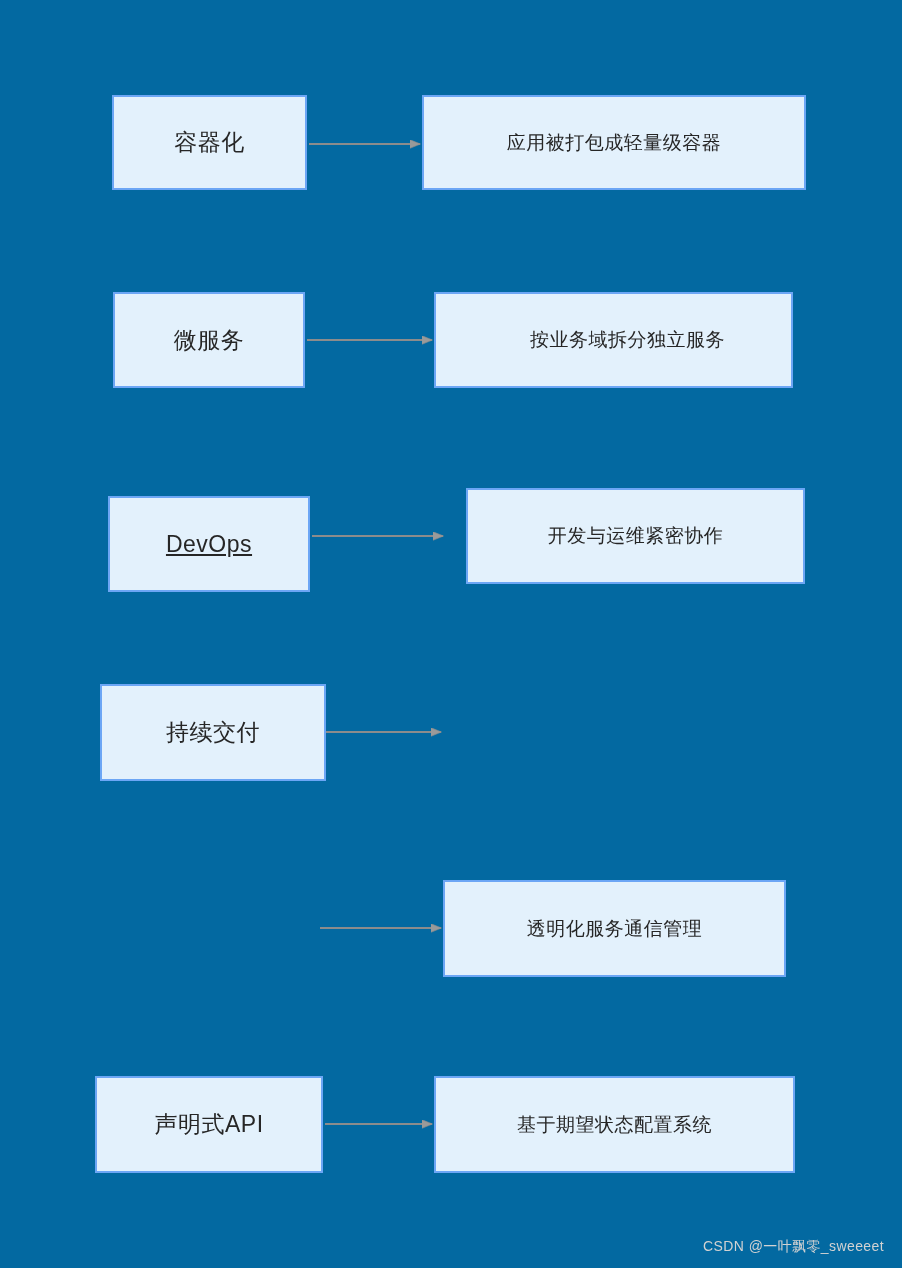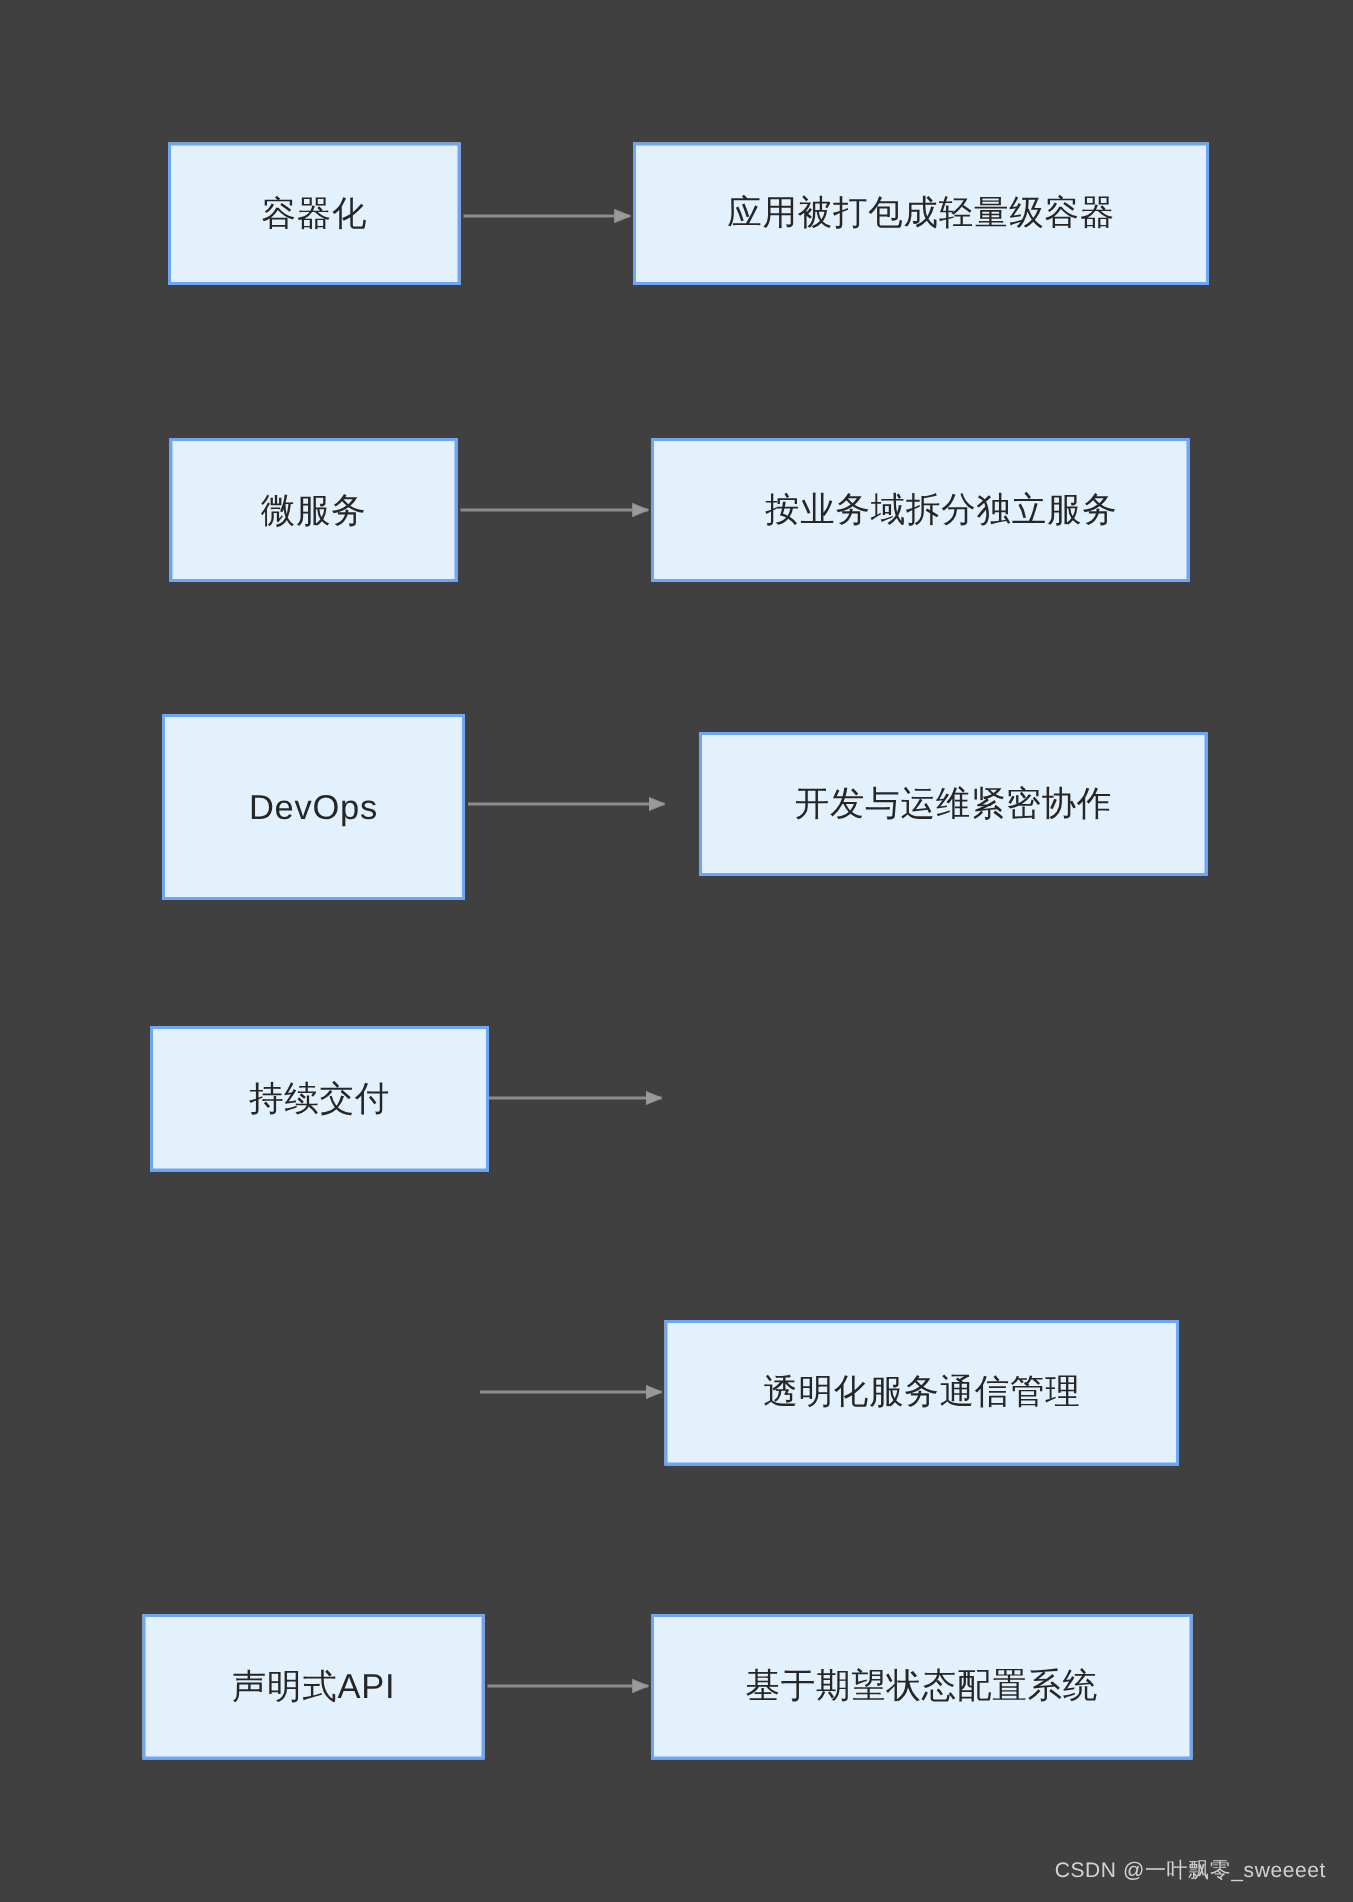--- a/index.html
+++ b/index.html
@@ -8,21 +8,21 @@
     padding: 0;
     background: #ffffff;
   }
   body {
     font-family: "Liberation Sans", "DejaVu Sans", sans-serif;
   }
   #canvas {
     position: relative;
     width: 902px;
     height: 1268px;
-    background: #404040;
+    background: #0369a1;
     overflow: hidden;
   }
   .node {
     position: absolute;
     box-sizing: border-box;
     background: #e3f1fc;
     border: 2px solid #6ca6f5;
     display: flex;
     align-items: center;
     justify-content: center;
@@ -32,22 +32,21 @@
     line-height: 1.25;
     letter-spacing: 0.5px;
     font-weight: 400;
     white-space: nowrap;
     user-select: none;
   }
   .node.concept {
     font-size: 23px;
   }
   .node.detail {
-    font-size: 23px;
-    font-family: Liberation Serif, serif;
+    font-size: 19px;
   }
   .edge-layer {
     position: absolute;
     left: 0;
     top: 0;
     width: 902px;
     height: 1268px;
     pointer-events: none;
   }
   .watermark {
@@ -79,21 +78,21 @@
     <line x1="320" y1="928" x2="441" y2="928" stroke="#8c8c8c" stroke-width="2" marker-end="url(#arrowhead)"></line>
     <line x1="325" y1="1124" x2="432" y2="1124" stroke="#8c8c8c" stroke-width="2" marker-end="url(#arrowhead)"></line>
   </svg>
 
   <div class="node concept" style="left:112px; top:95px; width:195px; height:95px;">容器化</div>
   <div class="node detail" style="left:422px; top:95px; width:384px; height:95px;">应用被打包成轻量级容器</div>
 
   <div class="node concept" style="left:113px; top:292px; width:192px; height:96px;">微服务</div>
   <div class="node detail" style="left:434px; top:292px; width:359px; height:96px;padding-left:28px;">按业务域拆分独立服务</div>
 
-  <div class="node concept" style="left:108px; top:476px; width:202px; height:124px;">DevOps</div>
+  <div class="node concept" style="left:108px; top:496px; width:202px; height:96px;text-decoration:underline;">DevOps</div>
   <div class="node detail" style="left:466px; top:488px; width:339px; height:96px;">开发与运维紧密协作</div>
 
   <div class="node concept" style="left:100px; top:684px; width:226px; height:97px;">持续交付</div>
 
   <div class="node detail" style="left:443px; top:880px; width:343px; height:97px;">透明化服务通信管理</div>
 
   <div class="node detail" style="left:434px; top:1076px; width:361px; height:97px;">基于期望状态配置系统</div>
   <div class="node concept" style="left:95px; top:1076px; width:228px; height:97px;">声明式API</div>
 
   <div class="watermark">CSDN @一叶飘零_sweeeet</div>

